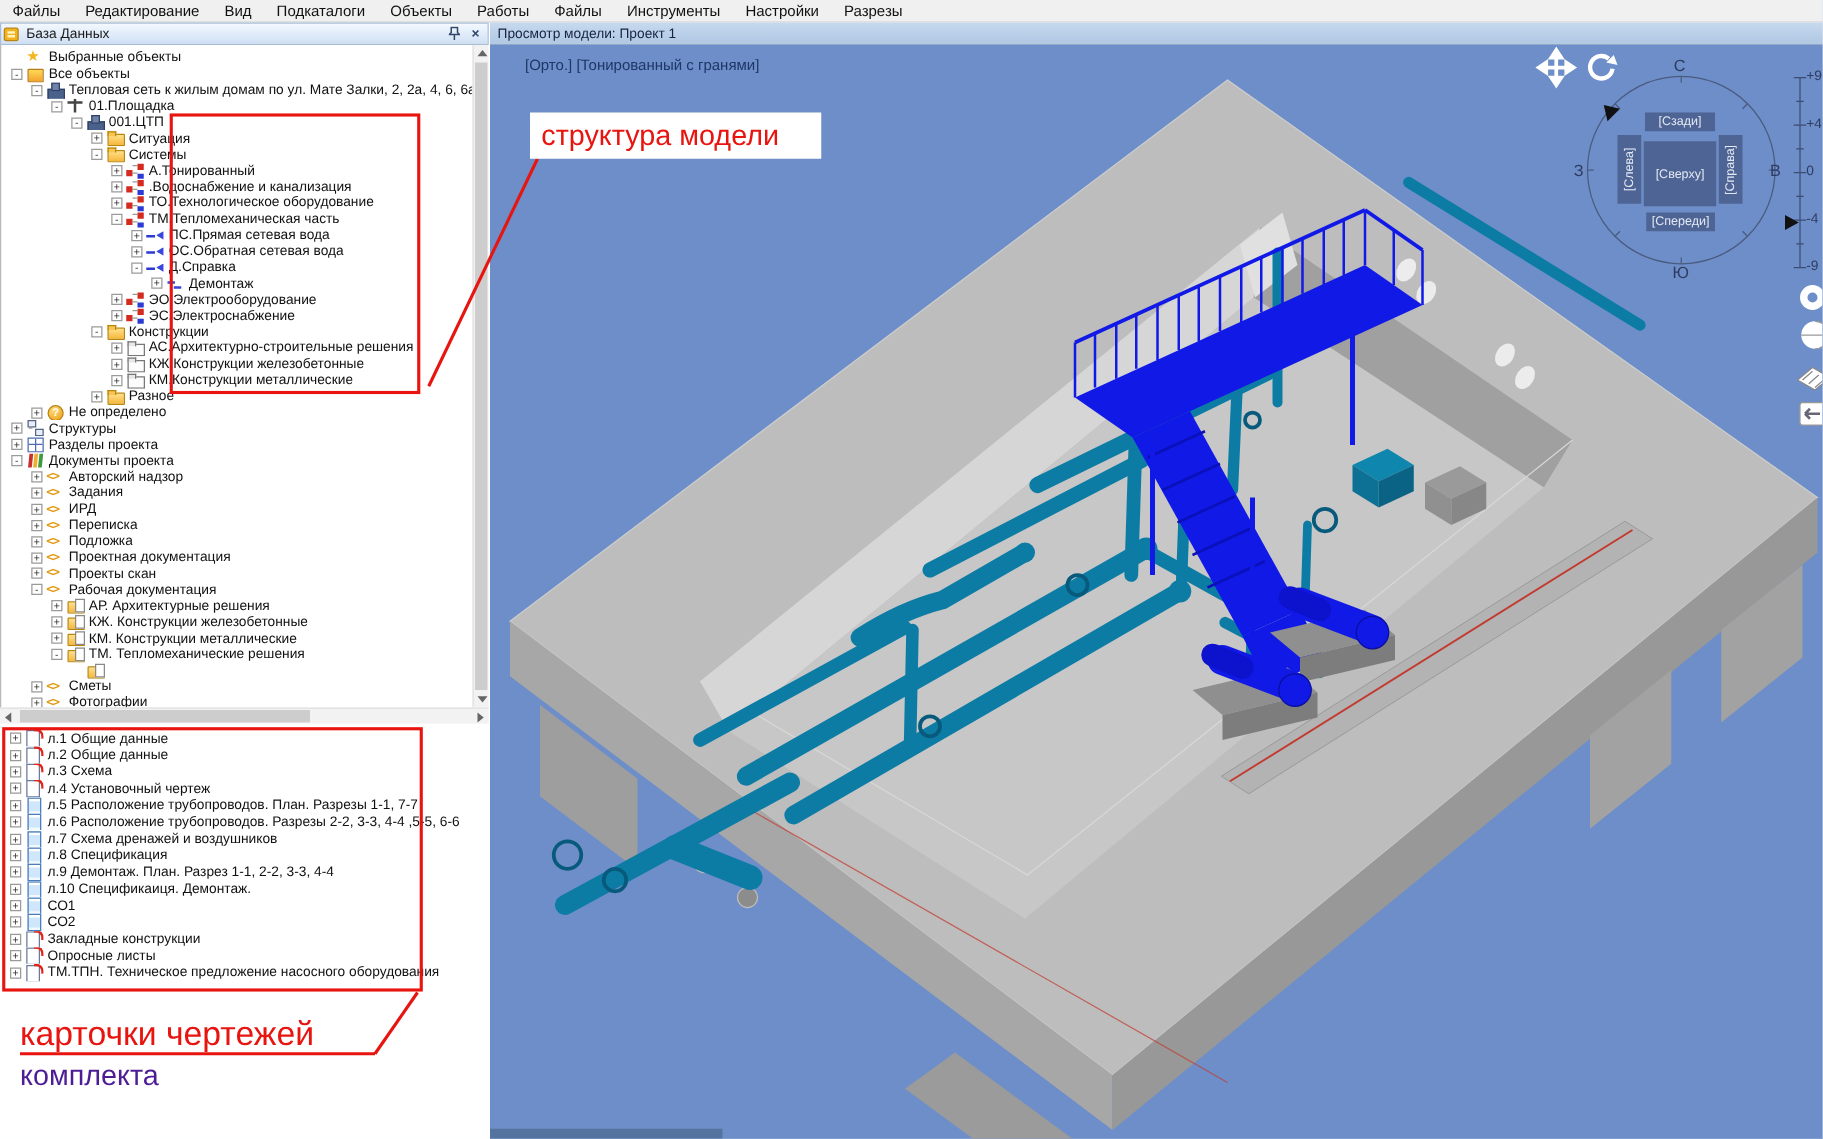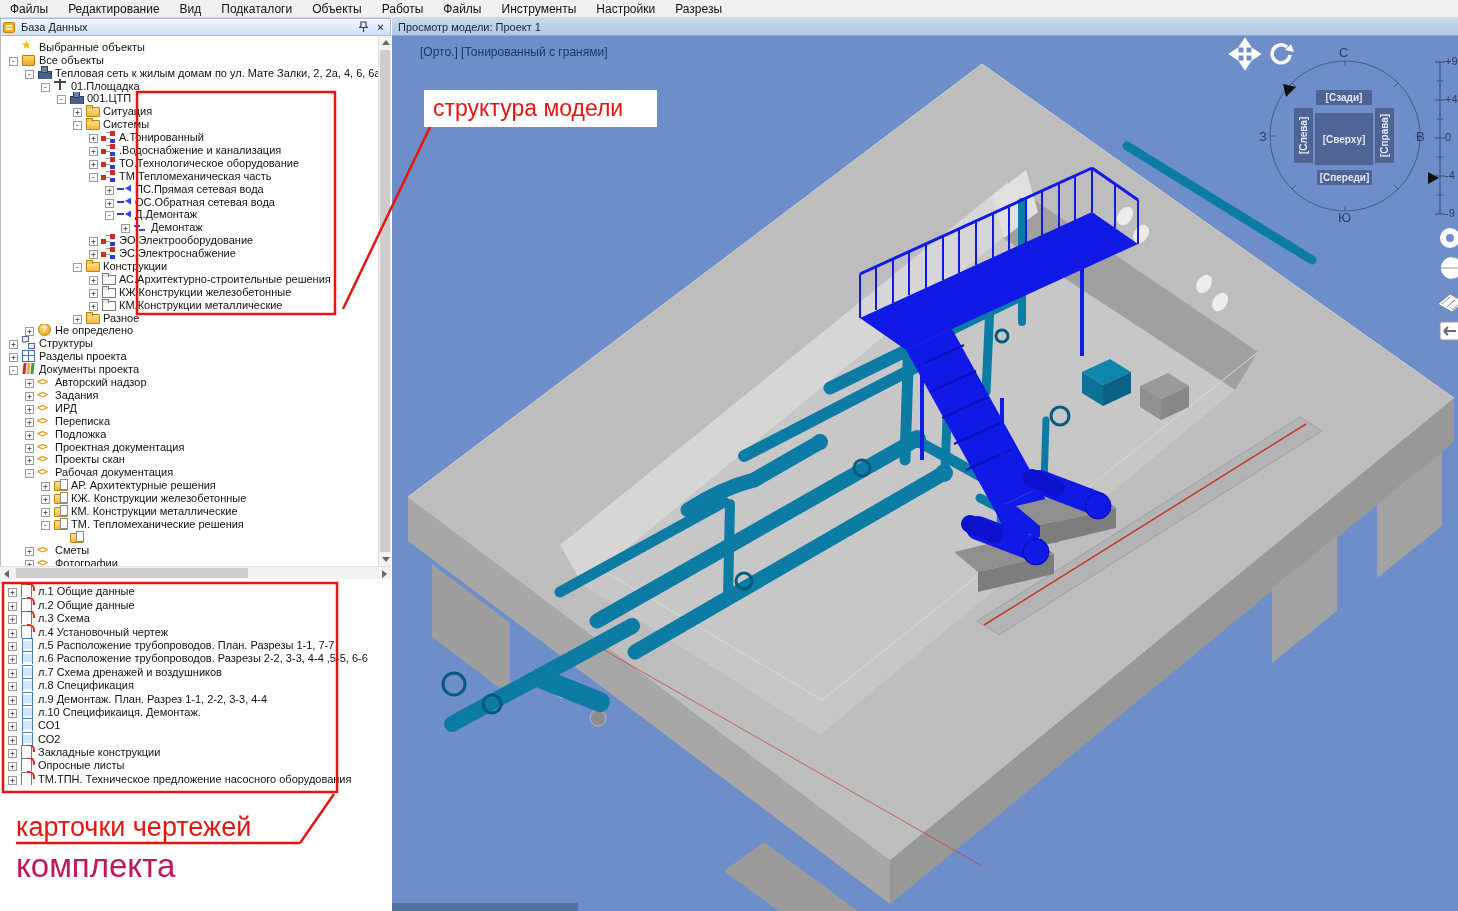--- a/index.html
+++ b/index.html
@@ -17,21 +17,21 @@
     background:linear-gradient(#f3f8fe,#cfe0f4); border:1px solid #a9bdd6;
     display:flex; align-items:center; font-size:11px; color:#1a1a1a; z-index:5;}
   .panel-header .ttl { flex:1; padding-left:3px; }
   .ph-ic { width:12px; height:11px; margin:0 3px 0 2px; background:linear-gradient(#ffd957,#eda javascript012); background:#f2b21d; border:1px solid #b9831a; border-radius:2px; position:relative;}
   .ph-ic::after{content:"";position:absolute;left:2px;top:2px;width:6px;height:2px;background:#fff3c2;box-shadow:0 3px 0 #fff3c2;}
   .ph-btn { width:15px; height:14px; margin-right:2px; display:flex; align-items:center; justify-content:center;
             color:#31476b; font-size:11px; font-weight:bold; }
   .tree-wrap { position:absolute; left:0; top:36px; width:391px; height:530px;
                background:#fff; border-left:1px solid #b9b9b9; overflow:hidden; z-index:4;}
   .tree-inner { position:absolute; left:0; top:4px; right:13px; }
-  .trow { display:flex; align-items:flex-end; height:12.9px; white-space:nowrap;
+  .trow { display:flex; align-items:center; height:12.9px; white-space:nowrap;
           overflow:hidden; font-size:11px; color:#111; }
   .cards .trow { height:13.4px; }
   .exp { width:9px; height:9px; border:1px solid #9a9a9a; background:#fff;
          font:8px/7px "DejaVu Sans Mono", monospace; text-align:center; color:#333;
          margin-right:3px; flex:0 0 9px; }
   .lbl { overflow:hidden; text-overflow:clip; }
 
   
   .vsb { position:absolute; right:0; top:0; bottom:0; width:13px; background:#f2f2f2;
          border-left:1px solid #e0e0e0; }
@@ -107,31 +107,31 @@
     background:linear-gradient(#c6d9ee,#b0c8e4); border-bottom:1px solid #8fa8c8;
     font-size:11px; color:#17233f; line-height:18px; padding-left:6px; z-index:5;}
   .vp-canvas { position:absolute; left:392px; top:36px; width:1066px; height:875px;
     background:#6d8ec8; overflow:hidden; z-index:1;}
   .vp-mode { position:absolute; left:28px; top:9px; font-size:12px; color:#1d3767; z-index:3;}
 
   
   .compass { position:absolute; left:877px; top:24px; width:152px; height:152px; z-index:3;}
   .compass .card { position:absolute; font-size:13px; color:#2e3c62; }
   .cface { position:absolute; background:rgba(74,94,140,.88); color:#e3e9f4; font-size:10px;
-           display:flex; align-items:center; justify-content:center;font-weight:bold; }
+           display:flex; align-items:center; justify-content:center; }
   .vert { writing-mode:vertical-rl; transform:rotate(180deg); }
   
   .scale-lbl { position:absolute; font-size:11px; color:#2e3c62; z-index:3;}
 
   
   .ann-overlay { position:absolute; left:0; top:0; width:1458px; height:911px; z-index:60; pointer-events:none; }
   .ann-label { position:absolute; left:424px; top:90px; width:233px; height:37px; background:#fff;
     color:#e8140f; font-size:23px; display:flex; align-items:center; padding-left:9px; z-index:61; pointer-events:none;}
   .ann-text1 { position:absolute; left:16px; top:812px; font-size:27px; color:#e8140f; z-index:61; pointer-events:none;}
-  .ann-text2 { position:absolute; left:16px; top:847px; font-size:33px; color:#be185d; z-index:61; pointer-events:none;}
+  .ann-text2 { position:absolute; left:16px; top:847px; font-size:23px; color:#4c1d95; z-index:61; pointer-events:none;}
 </style>
 </head>
 <body>
 
 <div class="menubar">
 
 <span class="mi">Файлы</span>
     <span class="mi">Редактирование</span>
     <span class="mi">Вид</span>
     <span class="mi">Подкаталоги</span>
@@ -218,21 +218,21 @@
         <span class="lbl">ПС.Прямая сетевая вода</span>
       </div>
       <div class="trow" style="padding-left: 104px;">
         <span class="exp">+</span>
         <span class="ic ic-sys-blue"></span>
         <span class="lbl">ОС.Обратная сетевая вода</span>
       </div>
       <div class="trow" style="padding-left: 104px;">
         <span class="exp">-</span>
         <span class="ic ic-sys-blue"></span>
-        <span class="lbl">Д.Демонтаж</span>
+        <span class="lbl">Д.Справка</span>
       </div>
       <div class="trow" style="padding-left: 120px;">
         <span class="exp">+</span>
         <span class="ic ic-sys-blue2"></span>
         <span class="lbl">Демонтаж</span>
       </div>
       <div class="trow" style="padding-left: 88px;">
         <span class="exp">+</span>
         <span class="ic ic-sys-red"></span>
         <span class="lbl">ЭО.Электрооборудование</span>

